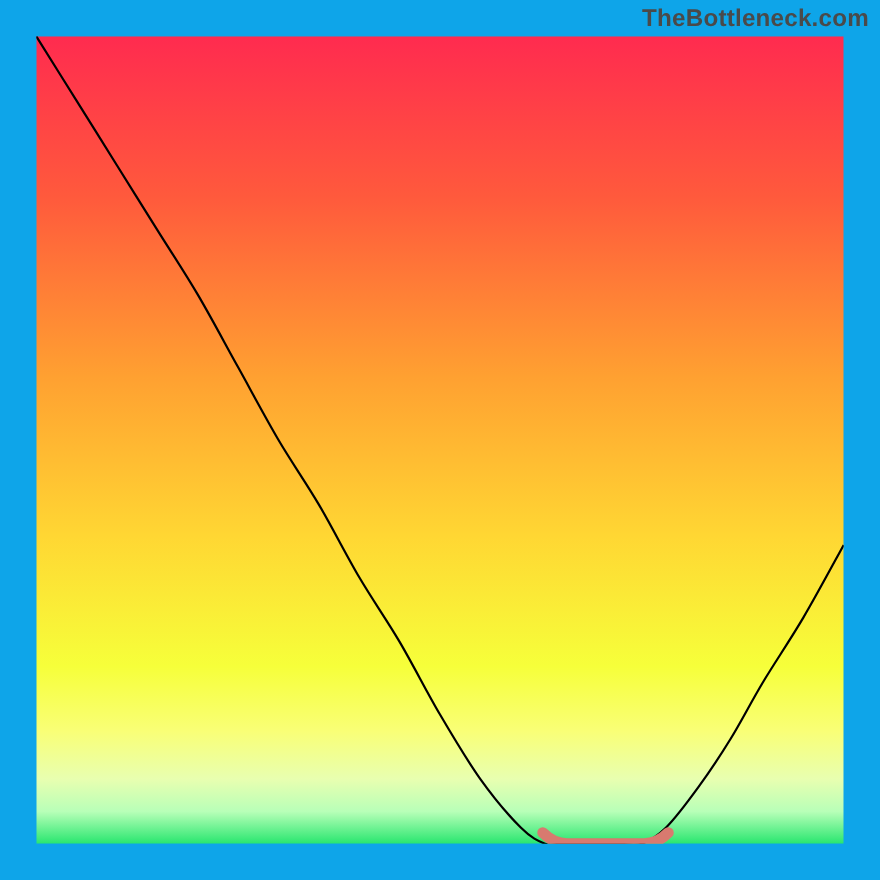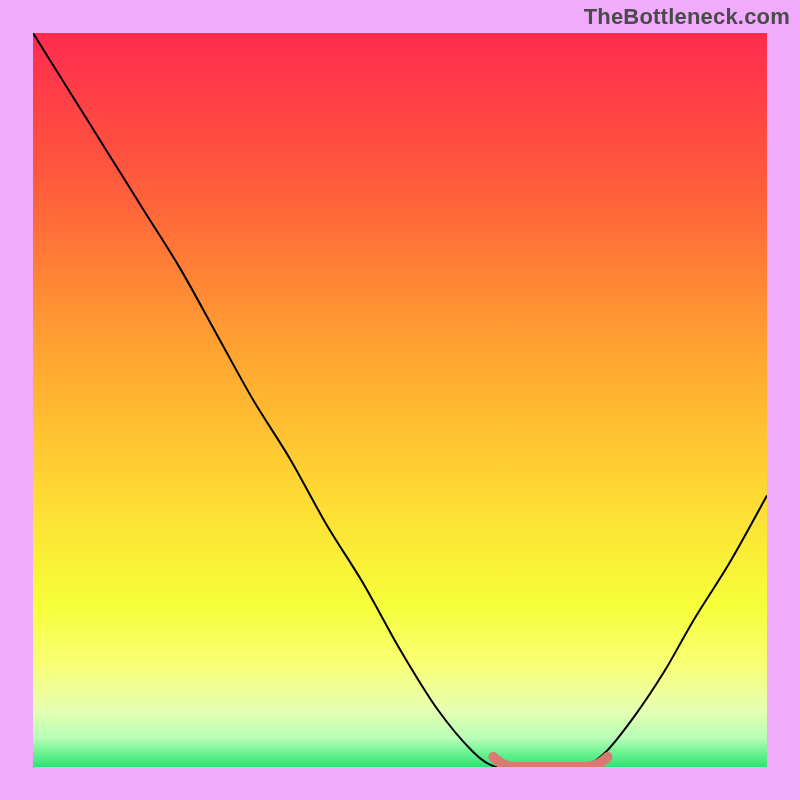--- a/index.html
+++ b/index.html
@@ -1,17 +1,17 @@
 <!DOCTYPE html>
 <html><head>
 <meta charset="utf-8">
 <style>
   * { margin: 0; padding: 0; box-sizing: border-box; }
   html, body { width: 800px; height: 800px; background: #000; overflow: hidden; }
-  .wrap { position: relative; width: 800px; height: 800px; background: #f0abfc; }
+  .wrap { position: relative; width: 800px; height: 800px; background: #0ea5e9; }
   .watermark {
     position: absolute;
     top: 4px;
     right: 10px;
     font-family: Arial, Helvetica, sans-serif;
     font-size: 22px;
     font-weight: 600;
     color: #4a4a4a;
     letter-spacing: 0.2px;
     z-index: 5;

